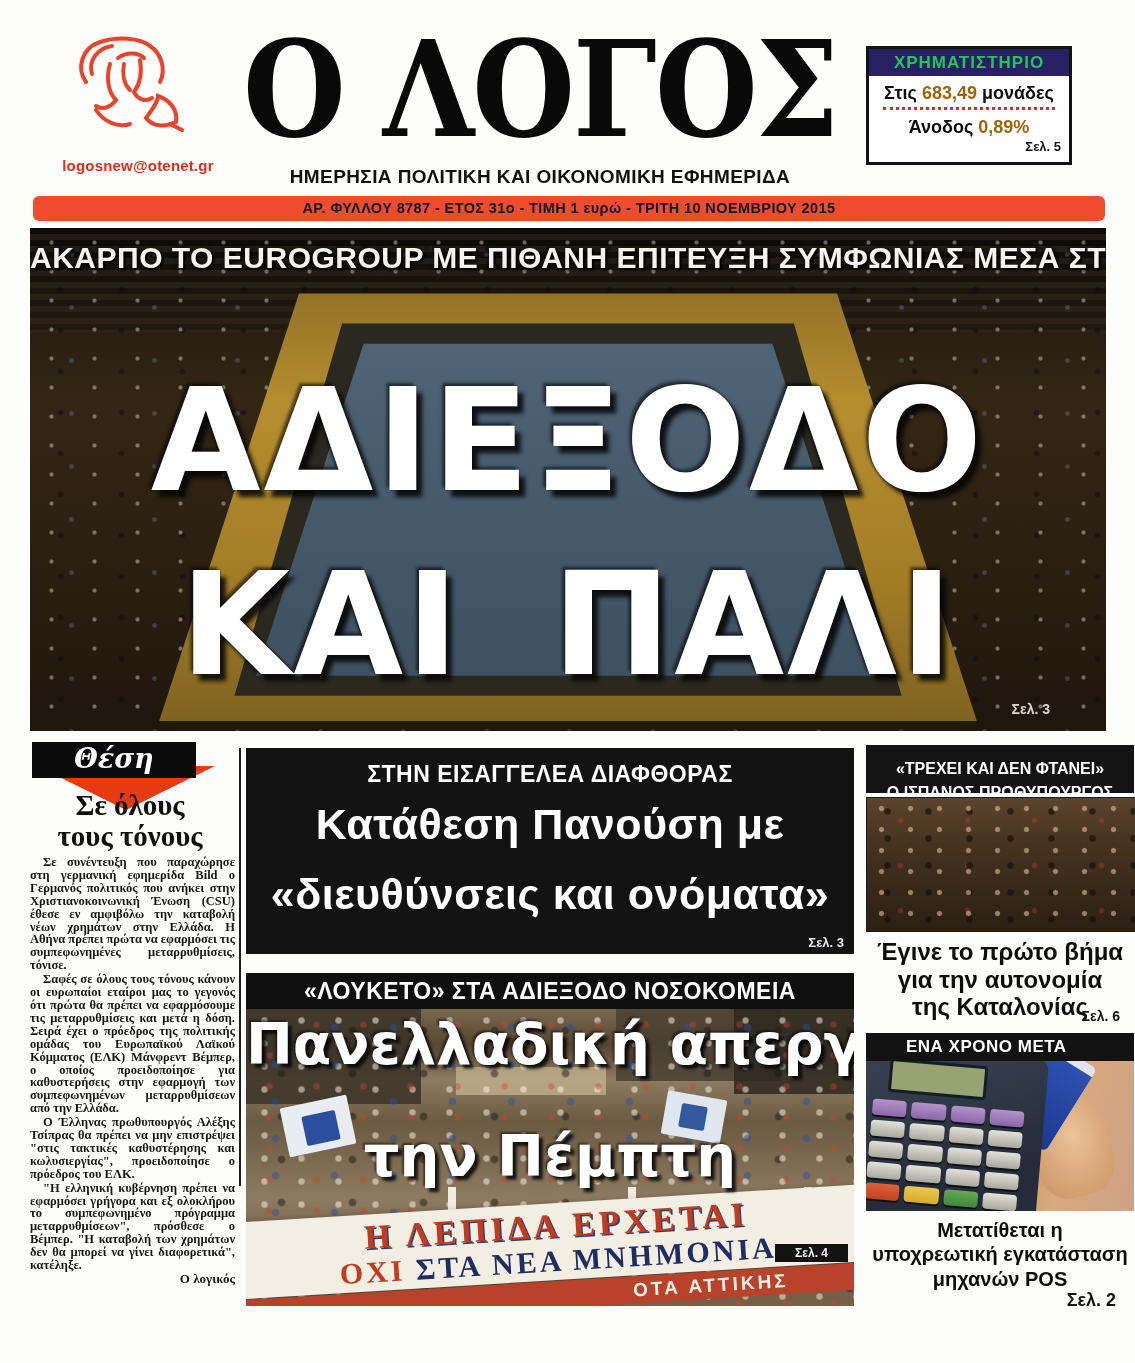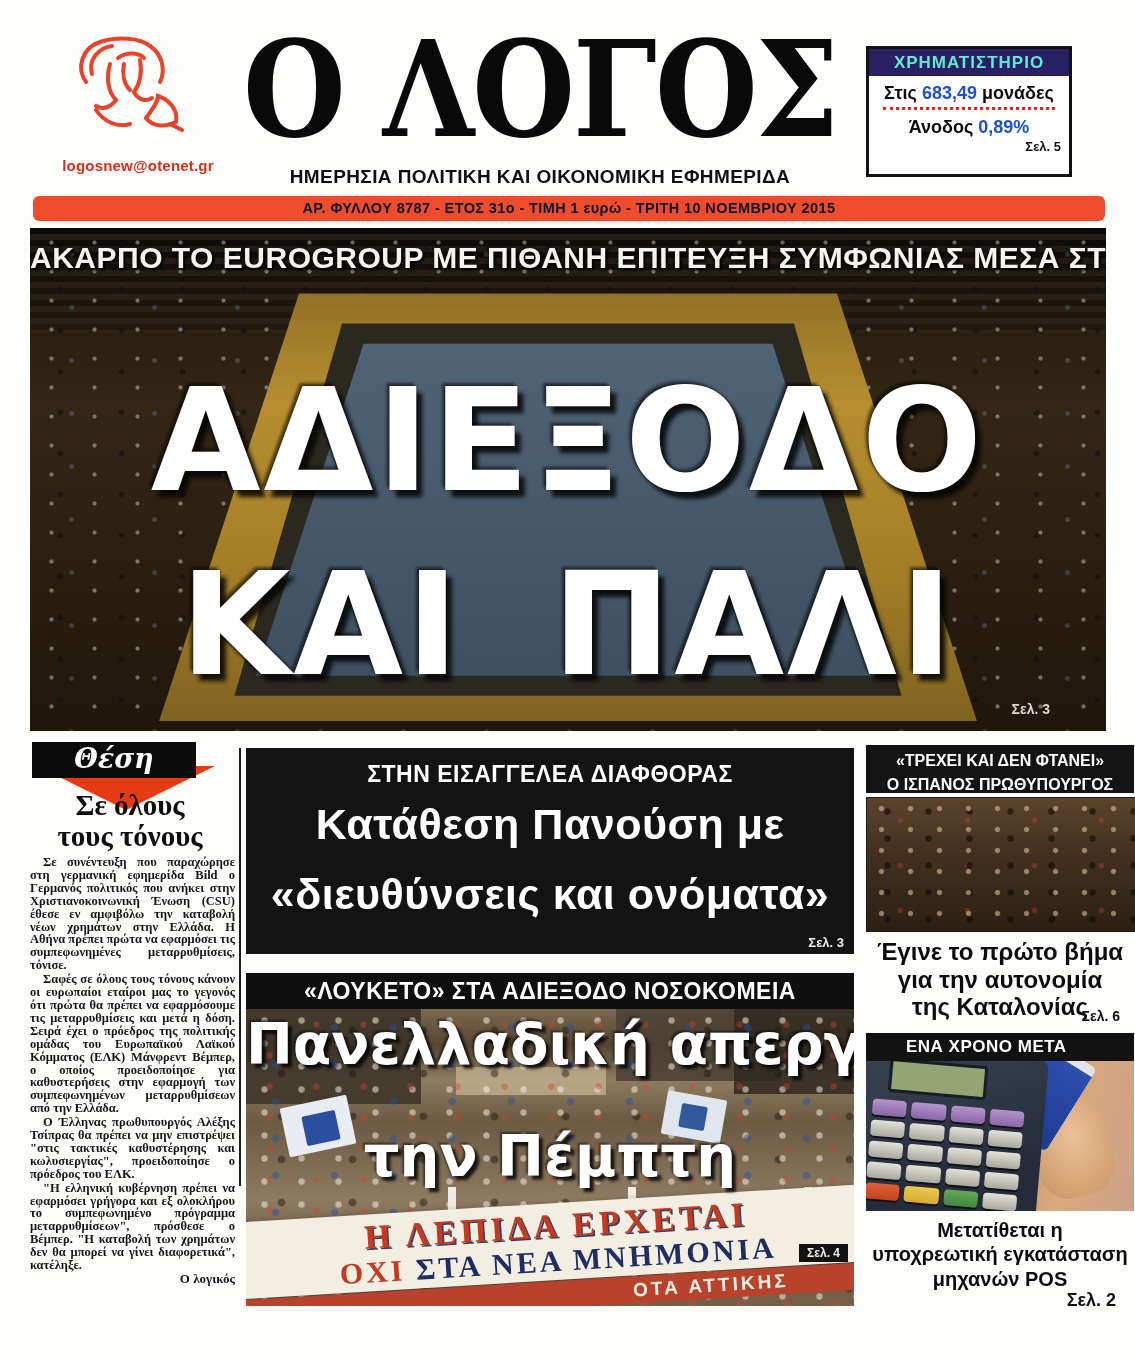--- a/index.html
+++ b/index.html
@@ -11,26 +11,26 @@
   .logo-box{left:66px;top:30px;width:128px;height:124px;}
   .email{left:36px;top:157px;width:204px;text-align:center;color:#d8301b;
          font-weight:bold;font-size:15px;letter-spacing:.2px;}
   .mast-title{left:232px;top:14px;width:616px;text-align:center;color:#090909;
       font-family:"DejaVu Serif",serif;font-weight:bold;font-size:118px;line-height:1.15;
       letter-spacing:-2px;transform:scaleY(1.12);transform-origin:top center;white-space:nowrap;}
   .mast-sub{left:238px;top:166px;width:604px;text-align:center;font-weight:bold;
       font-size:19px;color:#111;letter-spacing:.4px;white-space:nowrap;}
 
   .stock-box{left:866px;top:46px;width:200px;border:3px solid #121212;background:#fff;}
-  .stock-head{height:27px;background:#292063;color:#5eead4;text-align:center;
+  .stock-head{height:27px;background:#292063;color:#22c55e;text-align:center;
       font-weight:bold;font-size:17px;line-height:27px;letter-spacing:1px;}
   .stock-line{margin-top:7px;text-align:center;font-weight:800;font-size:18px;color:#0d0d0d;}
-  .stock-line .val{color:#1d4ed8;}
+  .stock-line .val{color:#a16207;}
   .stock-dots{width:86%;margin:3px auto 2px;border-bottom:3px dotted #e1251b;}
-  .stock-page{text-align:right;font-weight:bold;font-size:13px;padding:1px 8px 20px;color:#111;}
+  .stock-page{text-align:right;font-weight:bold;font-size:13px;padding:1px 8px 8px;color:#111;}
 
   .issue-bar{left:33px;top:196px;width:1072px;height:25px;background:#ef4b2d;color:#0f172a;
       text-align:center;font-weight:bold;font-size:14.5px;line-height:25px;letter-spacing:.4px;border-radius:6px;}
 
   
   .lead-photo{left:30px;top:228px;width:1076px;height:503px;background:#1c140d;overflow:hidden;}
   .lp-wall{position:absolute;left:0;top:0;right:0;height:105px;
       background:repeating-linear-gradient(180deg,#0c0a08 0 6px,#221c16 6px 12px);}
   .lp-floor{position:absolute;inset:0;
       background:linear-gradient(180deg,rgba(20,14,8,0) 0%,#332614 35%,#2a1e10 70%,#1f160c 100%);}
@@ -105,25 +105,25 @@
   .bn2 .blue{color:#1e2d62;}
   .sp-redstrip{position:absolute;left:-12px;bottom:-2px;width:650px;height:27px;background:#b8422c;
       transform:rotate(-3.5deg);color:#f5f1e5;font-weight:bold;font-size:19px;line-height:27px;
       text-align:right;padding-right:95px;letter-spacing:3px;box-sizing:border-box;}
   .so{position:absolute;left:0;width:100%;text-align:center;color:#fff;
       font-family:"DejaVu Sans",sans-serif;font-weight:bold;font-size:56px;line-height:1;
       white-space:nowrap;text-shadow:4px 4px 3px rgba(5,5,5,.85),-2px -2px 2px rgba(5,5,5,.5);}
   .so1{top:8px;}
   .so2{top:120px;}
   .sp-page{position:absolute;right:6px;bottom:44px;background:#121212;color:#f0f0f0;
-      font-weight:bold;font-size:12px;padding:2px 8px;}
+      font-weight:bold;font-size:12px;padding:2px 20px;}
 
   
   .cat-kicker{left:866px;top:745px;width:268px;height:48px;background:#141414;color:#fff;
-      text-align:center;font-weight:bold;font-size:16px;line-height:1.5;padding-top:4px;
+      text-align:center;font-weight:bold;font-size:16px;line-height:1.5;padding-top:12px;
       box-sizing:border-box;}
   .cat-photo{left:866px;top:797px;width:268px;height:133px;border:1px solid #1a1a1a;
       background:linear-gradient(180deg,#5c442e 0%,#46331f 35%,#342718 75%,#2c2014 100%);overflow:hidden;}
   .cat-people{position:absolute;inset:0;opacity:.85;
       background-image:radial-gradient(circle,rgba(225,190,150,.7) 2px,transparent 3.2px),
                        radial-gradient(circle,rgba(20,16,12,.8) 2.6px,transparent 4px),
                        radial-gradient(circle,rgba(200,60,50,.45) 2px,transparent 3.4px);
       background-size:29px 21px,41px 27px,67px 45px;}
   .cat-head{left:860px;top:938px;width:280px;text-align:center;color:#0d0d0d;
       font-weight:bold;font-size:24px;line-height:1.15;}

